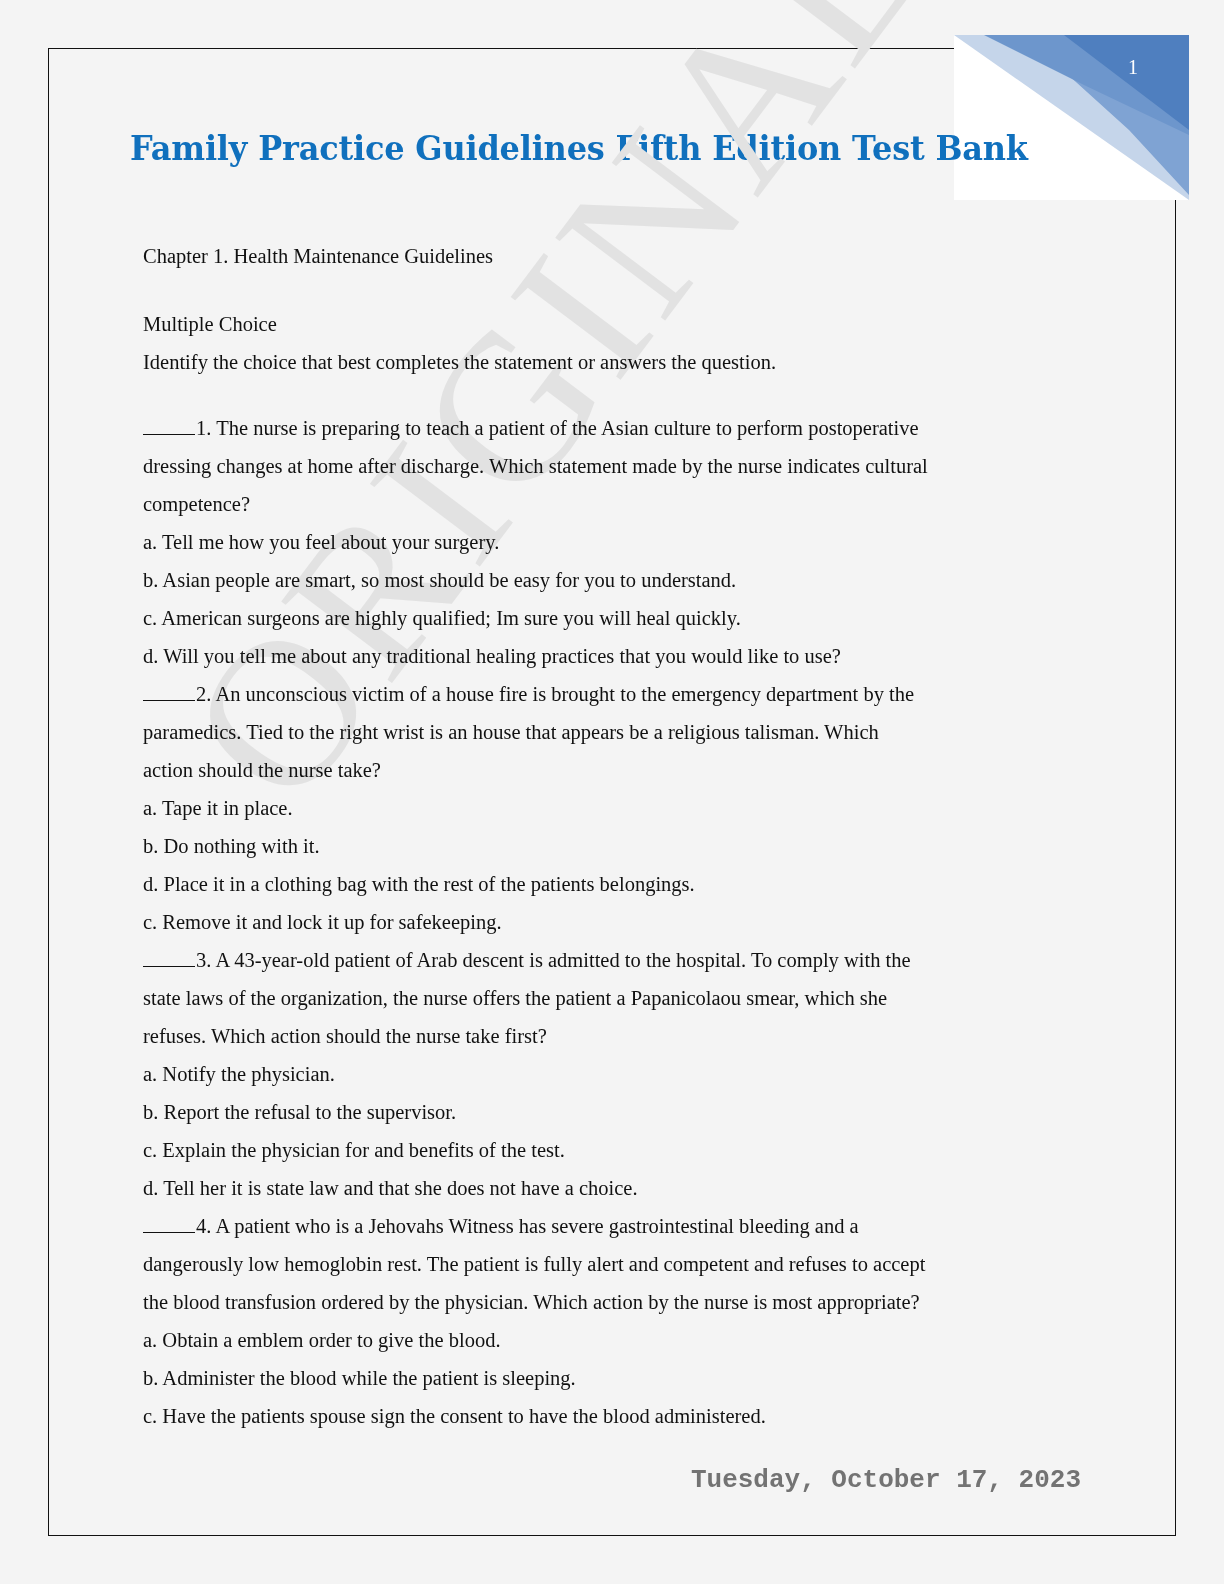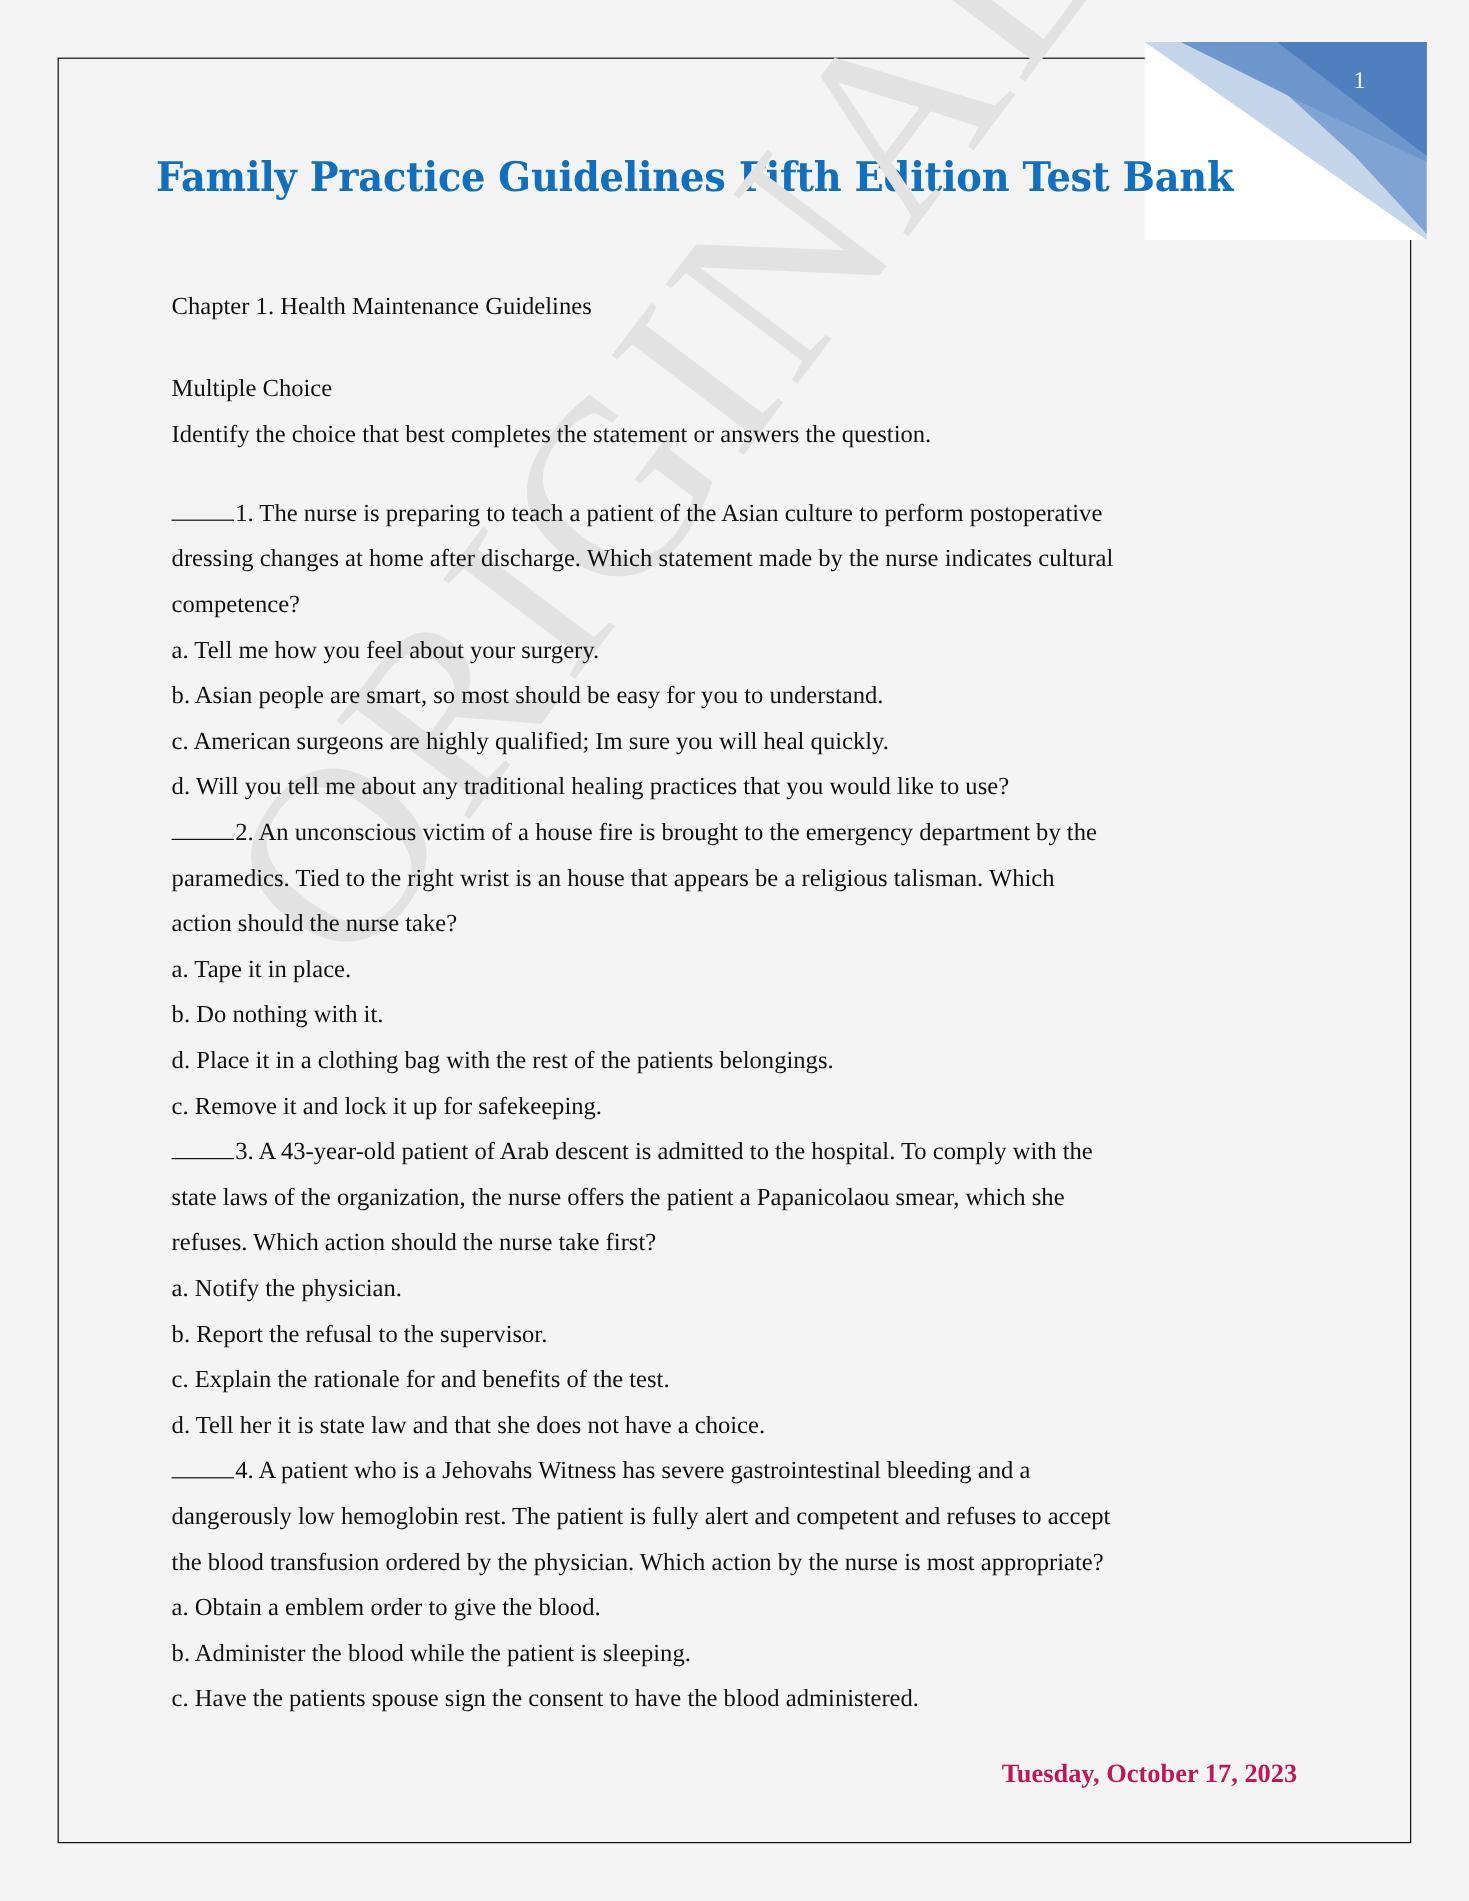--- a/index.html
+++ b/index.html
@@ -96,24 +96,24 @@
       width: 52px;
       border-bottom: 1.5px solid #111;
       height: 16px;
       vertical-align: baseline;
       margin-right: 1px;
     }
     .footer-date {
       position: absolute;
       right: 143px;
       top: 1465px;
-      font-family: Liberation Serif, serif;
+      font-family: Liberation Mono, monospace;
       font-weight: bold;
-      font-size: 22px;
-      color: #be185d;
+      font-size: 26px;
+      color: #737373;
     }
   </style>
 </head>
 <body>
 
 <div class="page-frame"></div>
 
 <div class="corner-deco">
   <svg width="235" height="165" viewBox="0 0 235 165">
     <polygon points="0,0 235,0 235,165" fill="#c5d5ea"></polygon>
@@ -154,21 +154,21 @@
     <div class="line">d. Place it in a clothing bag with the rest of the patients belongings.</div>
     <div class="line">c. Remove it and lock it up for safekeeping.</div>
   </div>
 
   <div>
     <div class="line"><span class="blank"></span><span>3.</span> <span>A 43-year-old patient of Arab descent is admitted to the hospital. To comply with the</span></div>
     <div class="line">state laws of the organization, the nurse offers the patient a Papanicolaou smear, which she</div>
     <div class="line">refuses. Which action should the nurse take first?</div>
     <div class="line">a. Notify the physician.</div>
     <div class="line">b. Report the refusal to the supervisor.</div>
-    <div class="line">c. Explain the rationale for and benefits of the test.</div>
+    <div class="line">c. Explain the physician for and benefits of the test.</div>
     <div class="line">d. Tell her it is state law and that she does not have a choice.</div>
   </div>
 
   <div>
     <div class="line"><span class="blank"></span><span>4.</span> <span>A patient who is a Jehovahs Witness has severe gastrointestinal bleeding and a</span></div>
     <div class="line">dangerously low hemoglobin rest. The patient is fully alert and competent and refuses to accept</div>
     <div class="line">the blood transfusion ordered by the physician. Which action by the nurse is most appropriate?</div>
     <div class="line">a. Obtain a emblem order to give the blood.</div>
     <div class="line">b. Administer the blood while the patient is sleeping.</div>
     <div class="line">c. Have the patients spouse sign the consent to have the blood administered.</div>

